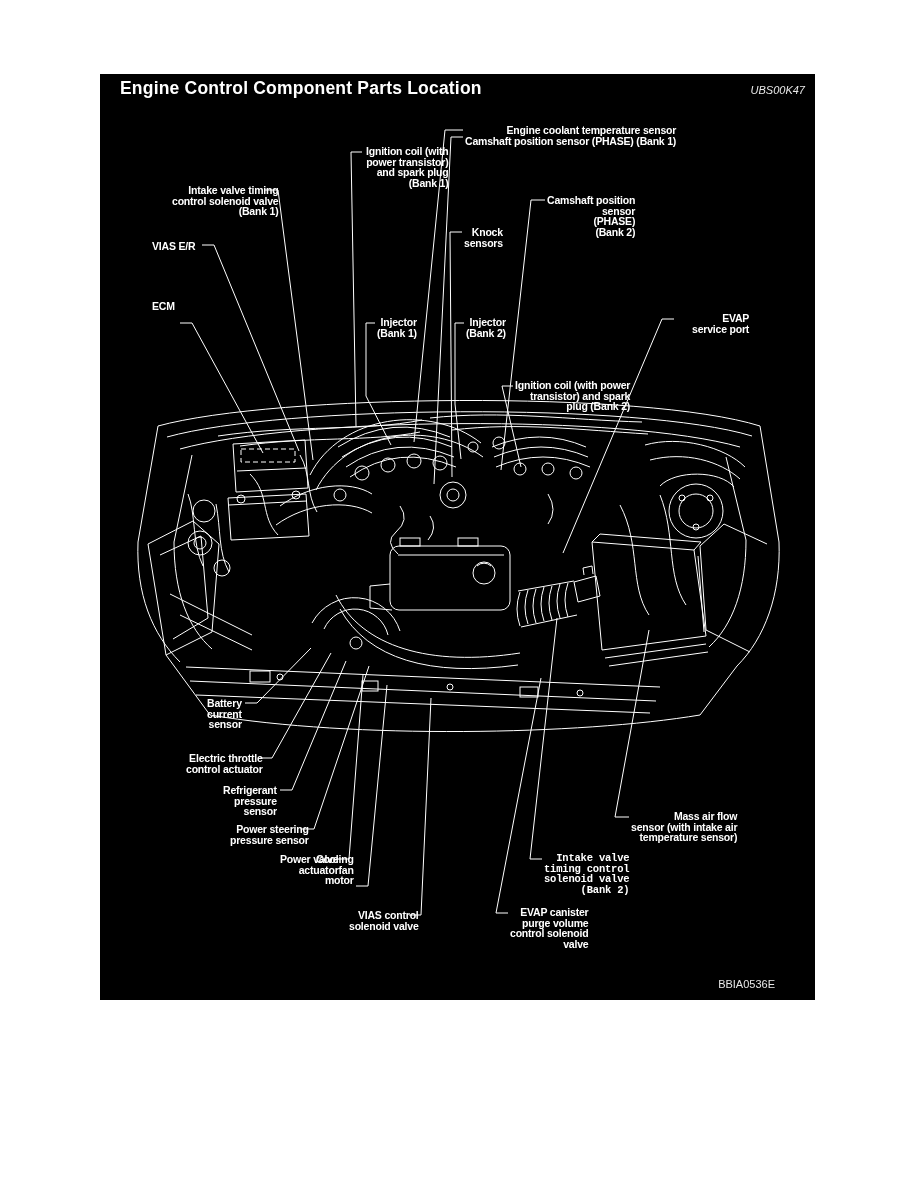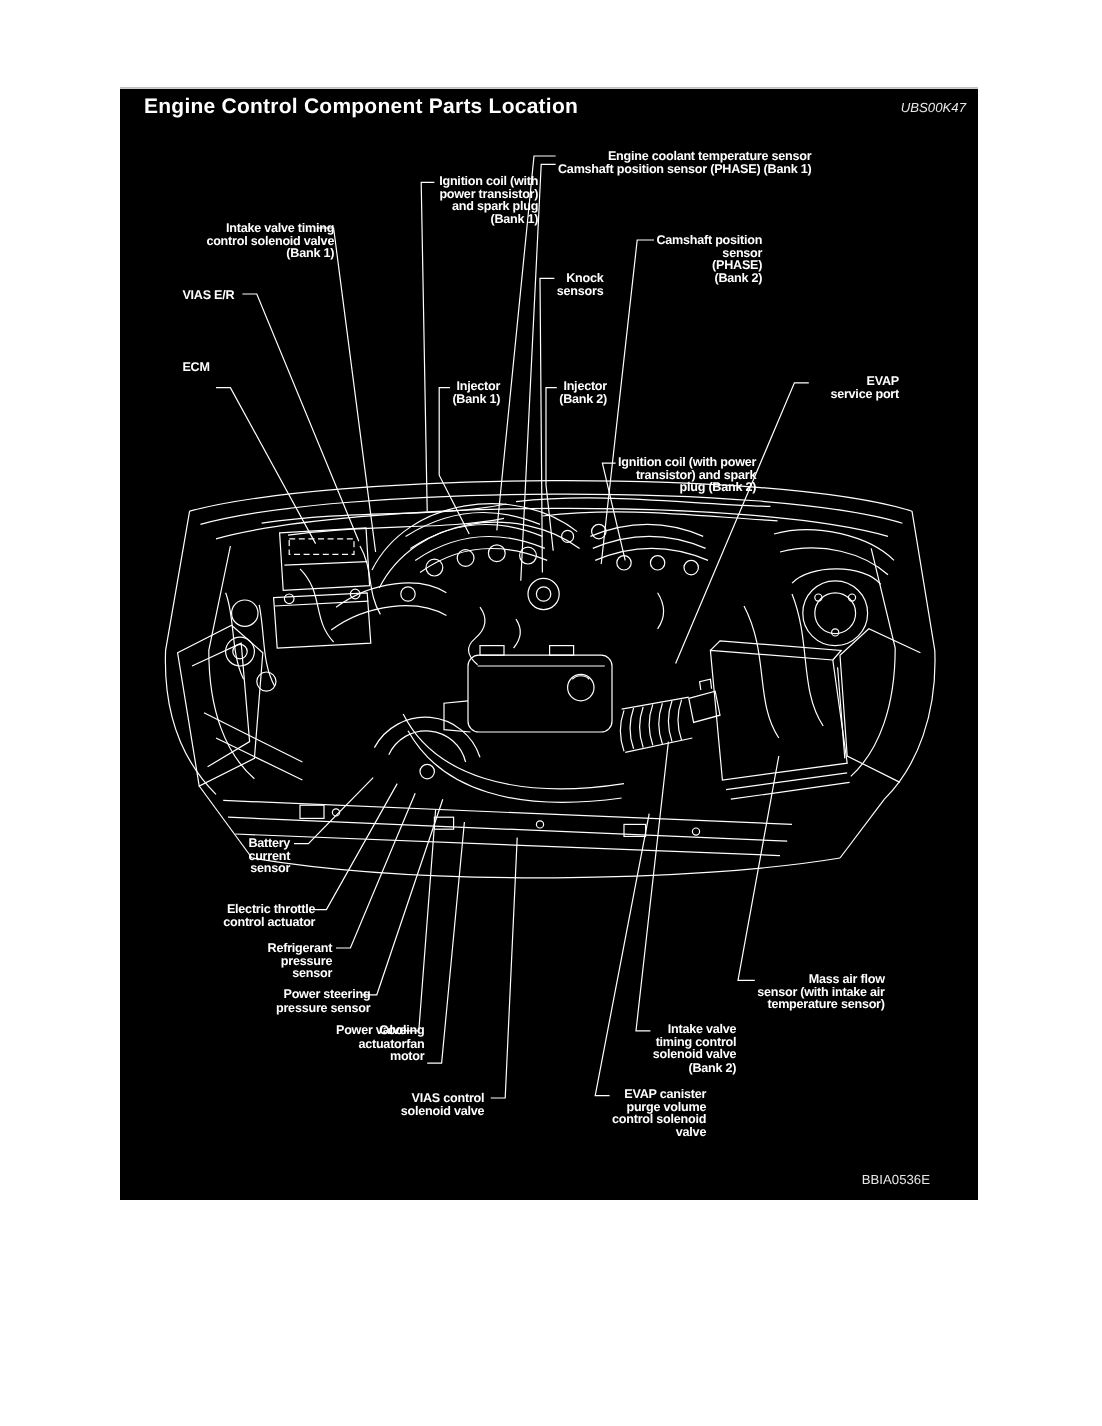--- a/index.html
+++ b/index.html
@@ -222,27 +222,27 @@
   <div class="lbl" style="left:123px; top:711px;">Refrigerant
 pressure
 sensor</div>
   <div class="lbl" style="left:130px; top:750px;">Power steering
 pressure sensor</div>
   <div class="lbl" style="left:180px; top:780px;">Power valve
 actuator</div>
   <div class="lbl" style="left:216px; top:780px;">Cooling
 fan
 motor</div>
-  <div class="lbl" style="left:234px; top:836px;">VIAS control
+  <div class="lbl" style="left:249px; top:836px;">VIAS control
 solenoid valve</div>
   <div class="lbl" style="left:410px; top:833px;">EVAP canister
 purge volume
 control solenoid
 valve</div>
-  <div class="lbl" style="left:444px; top:779px;">Intake valve
+  <div class="lbl" style="left:444px; top:779px;font-family:Liberation Mono, monospace;">Intake valve
 timing control
 solenoid valve
 (Bank 2)</div>
   <div class="lbl" style="left:531px; top:737px;">Mass air flow
 sensor (with intake air
 temperature sensor)</div>
 
 </div>
 
 </body></html>

